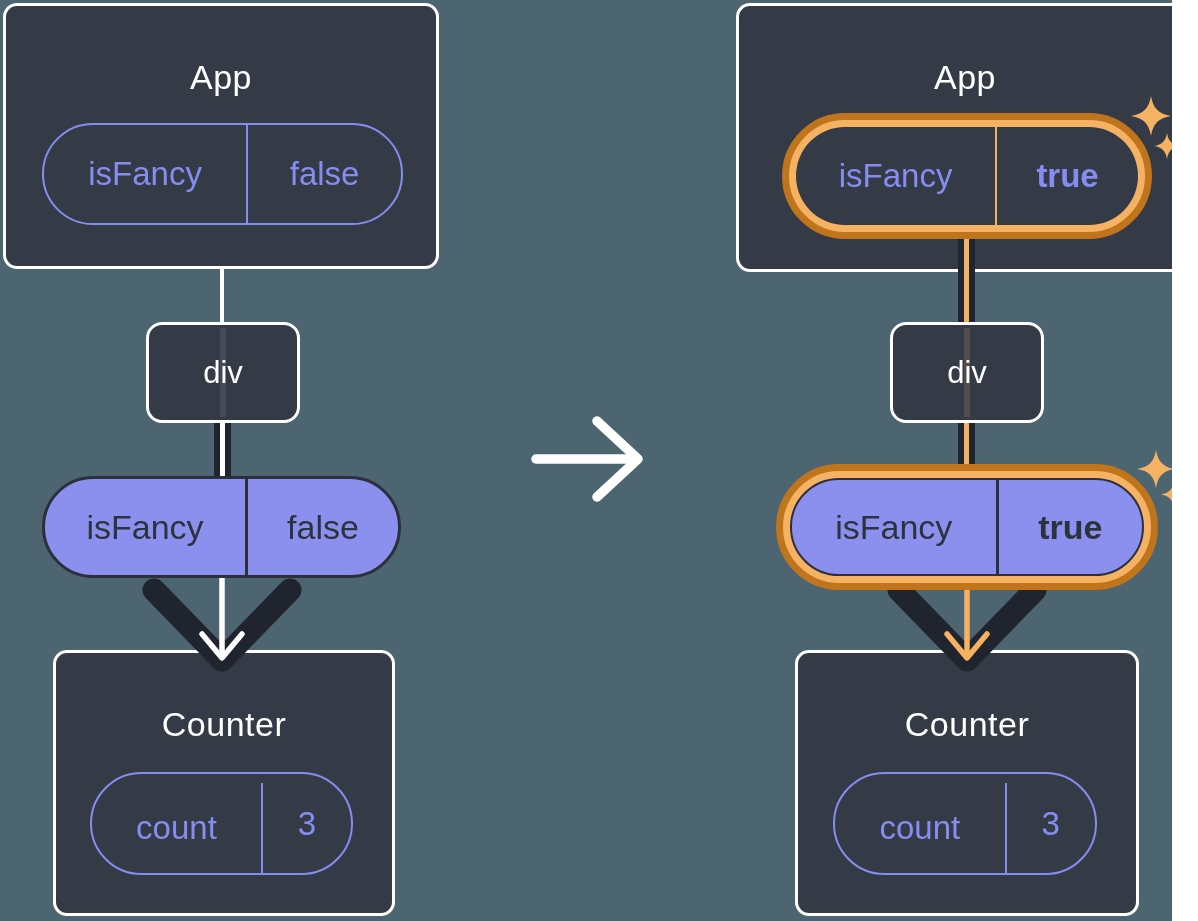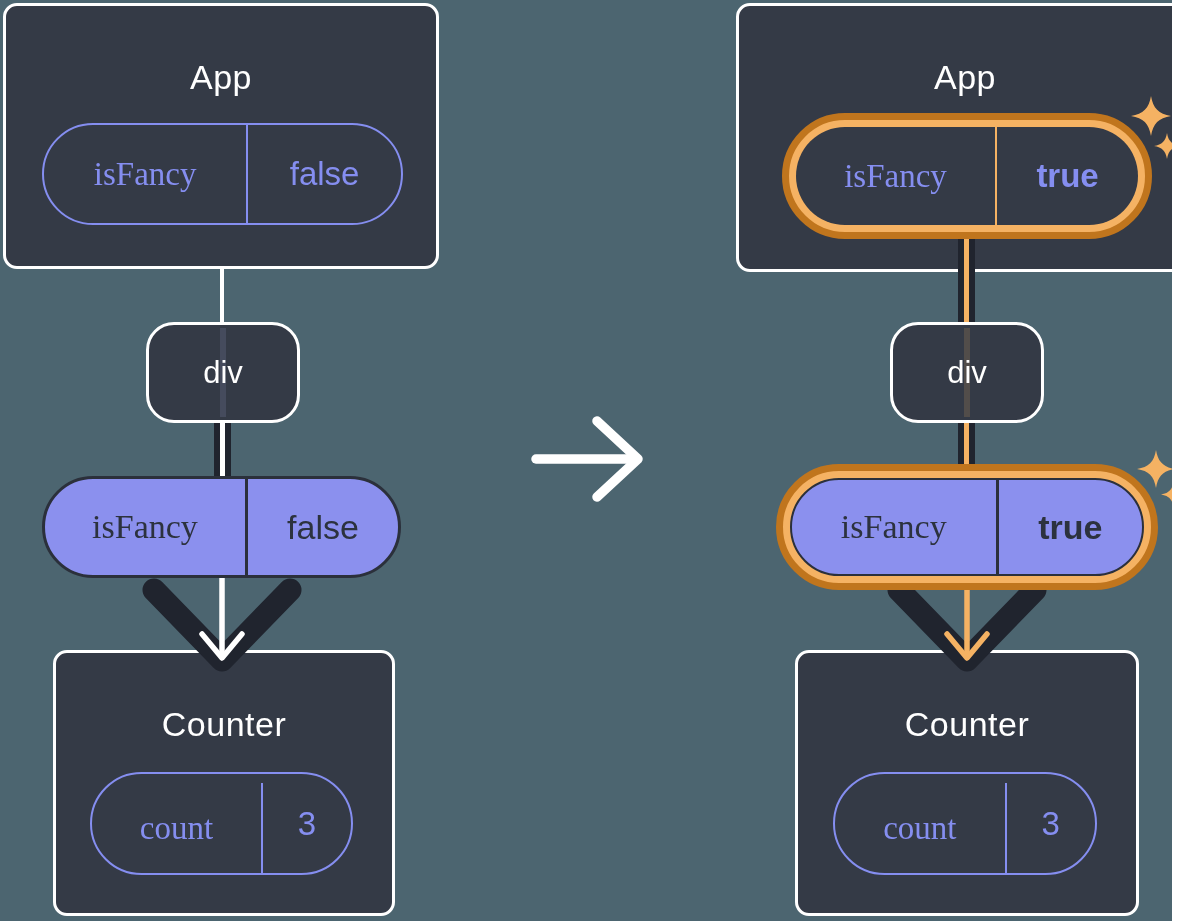--- a/index.html
+++ b/index.html
@@ -15,35 +15,35 @@
   }
   .box{
     position:absolute;background:var(--box-fill);
     border:3px solid var(--box-border);border-radius:14px;
     box-sizing:border-box;z-index:1;
   }
   .box-title{
     position:absolute;left:0;right:0;top:52px;text-align:center;
     color:var(--white);font-size:34px;font-weight:500;letter-spacing:.5px;
   }
-  .div-box{border-radius:28px;padding-left:48px;}
+  .div-box{border-radius:16px;padding-left:48px;}
   .div-label{
     position:absolute;inset:0;display:flex;align-items:center;justify-content:center;
     color:var(--white);font-size:31px;font-weight:500;
   }
   .div-stripe{position:absolute;top:3px;bottom:3px;left:50%;width:6px;margin-left:-3px;}
   .stripe-cool{background:rgba(175,185,235,0.14);}
   .stripe-warm{background:rgba(245,178,99,0.16);}
 
   .pill{
     position:absolute;display:flex;box-sizing:border-box;border-radius:999px;
     z-index:3;overflow:hidden;
   }
   .pill-cell{display:flex;align-items:center;justify-content:center;font-size:33px;box-sizing:border-box;}
-  .cell-name{flex:0 0 57.2%;font-family:Liberation Serif, serif;}
+  .cell-name{flex:0 0 57.2%;}
   .cell-value{flex:1;}
   .outline-pill{border:2.5px solid var(--purple);}
   .outline-pill .pill-cell{color:var(--purple);}
   .outline-pill .cell-name{border-right:2.5px solid var(--purple);}
   .solid-pill{background:var(--purple-fill);border:3px solid var(--pill-dark);}
   .solid-pill .pill-cell{color:var(--dark-text);font-size:34px;}
   .solid-pill .cell-name{border-right:3px solid var(--pill-dark);flex-basis:57.5%;}
   .counter-pill .cell-name{flex-basis:66%;margin-top:9px;}
   .bold{font-weight:700;}
 

